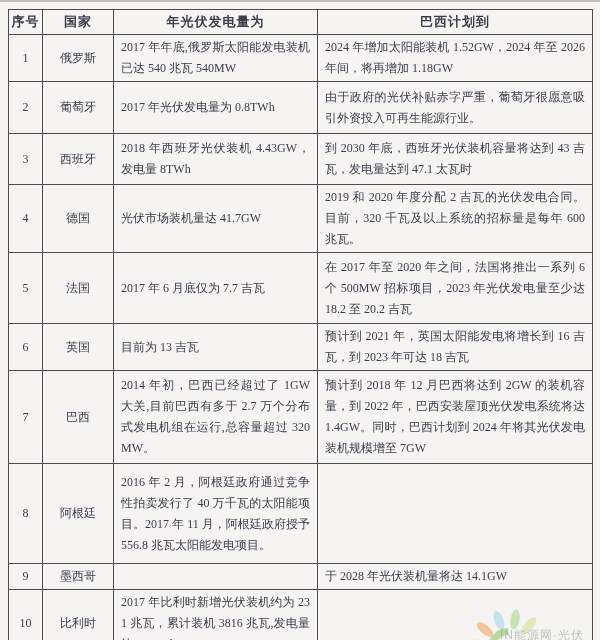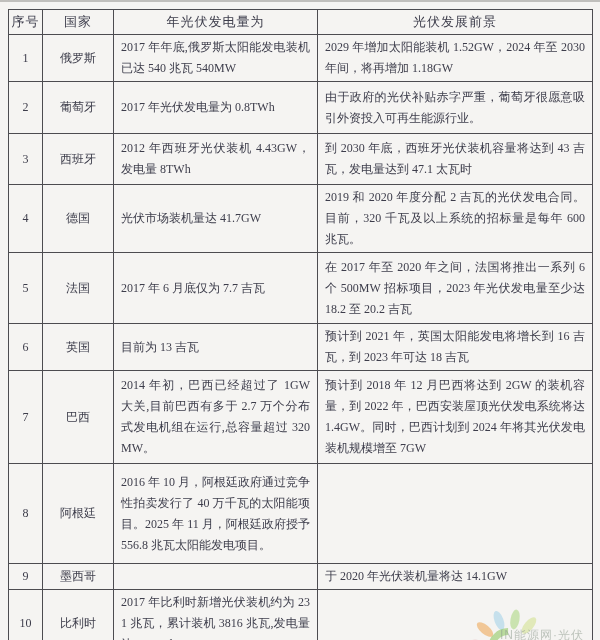--- a/index.html
+++ b/index.html
@@ -21,21 +21,21 @@
   }
   col.c-no{width:34px;}
   col.c-country{width:71px;}
   col.c-status{width:204px;}
   col.c-prospect{width:275px;}
   .pv th,.pv td{
     border:1.5px solid #4c4c50;
     color:#3d3d4b;
   }
   .pv th{
-    font-size:13px;font-weight:normal;text-align:center;
+    font-size:13px;font-weight:bold;text-align:center;
     height:22px;padding:1px 2px;
     letter-spacing:1px;
   }
   .pv td{
     font-size:12px;line-height:21px;
     padding:2px 7px;vertical-align:middle;
     word-break:break-all;
   }
   .pv td:nth-child(1),.pv td:nth-child(2){
     text-align:center;padding:2px 1px;
@@ -88,40 +88,40 @@
     <col class="c-no">
       <col class="c-country">
       <col class="c-status">
       <col class="c-prospect">
   </colgroup>
   <thead>
     <tr>
         <th>序号</th>
         <th>国家</th>
         <th>年光伏发电量为</th>
-        <th>光伏发展前景</th>
+        <th>巴西计划到</th>
       </tr>
   </thead>
   <tbody>
       <tr style="height: 44px;">
         <td>1</td>
         <td>俄罗斯</td>
         <td>2017 年年底,俄罗斯太阳能发电装机已达 540 兆瓦 540MW</td>
-        <td>2029 年增加太阳能装机 1.52GW，2024 年至 2030 年间，将再增加 1.18GW</td>
+        <td>2024 年增加太阳能装机 1.52GW，2024 年至 2026 年间，将再增加 1.18GW</td>
       </tr>
       <tr style="height: 52px;">
         <td>2</td>
         <td>葡萄牙</td>
         <td>2017 年光伏发电量为 0.8TWh</td>
         <td>由于政府的光伏补贴赤字严重，葡萄牙很愿意吸引外资投入可再生能源行业。</td>
       </tr>
       <tr style="height: 51px;">
         <td>3</td>
         <td>西班牙</td>
-        <td>2012 年西班牙光伏装机 4.43GW，发电量 8TWh</td>
+        <td>2018 年西班牙光伏装机 4.43GW，发电量 8TWh</td>
         <td>到 2030 年底，西班牙光伏装机容量将达到 43 吉瓦，发电量达到 47.1 太瓦时</td>
       </tr>
       <tr style="height: 52px;">
         <td>4</td>
         <td>德国</td>
         <td>光伏市场装机量达 41.7GW</td>
         <td>2019 和 2020 年度分配 2 吉瓦的光伏发电合同。目前，320 千瓦及以上系统的招标量是每年 600 兆瓦。</td>
       </tr>
       <tr style="height: 71px;">
         <td>5</td>
@@ -137,28 +137,28 @@
       </tr>
       <tr style="height: 93px;">
         <td>7</td>
         <td>巴西</td>
         <td>2014 年初，巴西已经超过了 1GW 大关,目前巴西有多于 2.7 万个分布式发电机组在运行,总容量超过 320MW。</td>
         <td>预计到 2018 年 12 月巴西将达到 2GW 的装机容量，到 2022 年，巴西安装屋顶光伏发电系统将达 1.4GW。同时，巴西计划到 2024 年将其光伏发电装机规模增至 7GW</td>
       </tr>
       <tr style="height: 100px;">
         <td>8</td>
         <td>阿根廷</td>
-        <td>2016 年 10 月，阿根廷政府通过竞争性拍卖发行了 40 万千瓦的太阳能项目。2025 年 11 月，阿根廷政府授予 556.8 兆瓦太阳能发电项目。</td>
+        <td>2016 年 2 月，阿根廷政府通过竞争性拍卖发行了 40 万千瓦的太阳能项目。2017 年 11 月，阿根廷政府授予 556.8 兆瓦太阳能发电项目。</td>
         <td></td>
       </tr>
       <tr style="height: 25px;">
         <td>9</td>
         <td>墨西哥</td>
         <td></td>
-        <td>于 2020 年光伏装机量将达 14.1GW</td>
+        <td>于 2028 年光伏装机量将达 14.1GW</td>
       </tr>
       <tr style="height: 68px;">
         <td>10</td>
         <td>比利时</td>
         <td>2017 年比利时新增光伏装机约为 231 兆瓦，累计装机 3816 兆瓦,发电量达 3.2TWh</td>
         <td></td>
       </tr>
     </tbody>
 </table>
 

